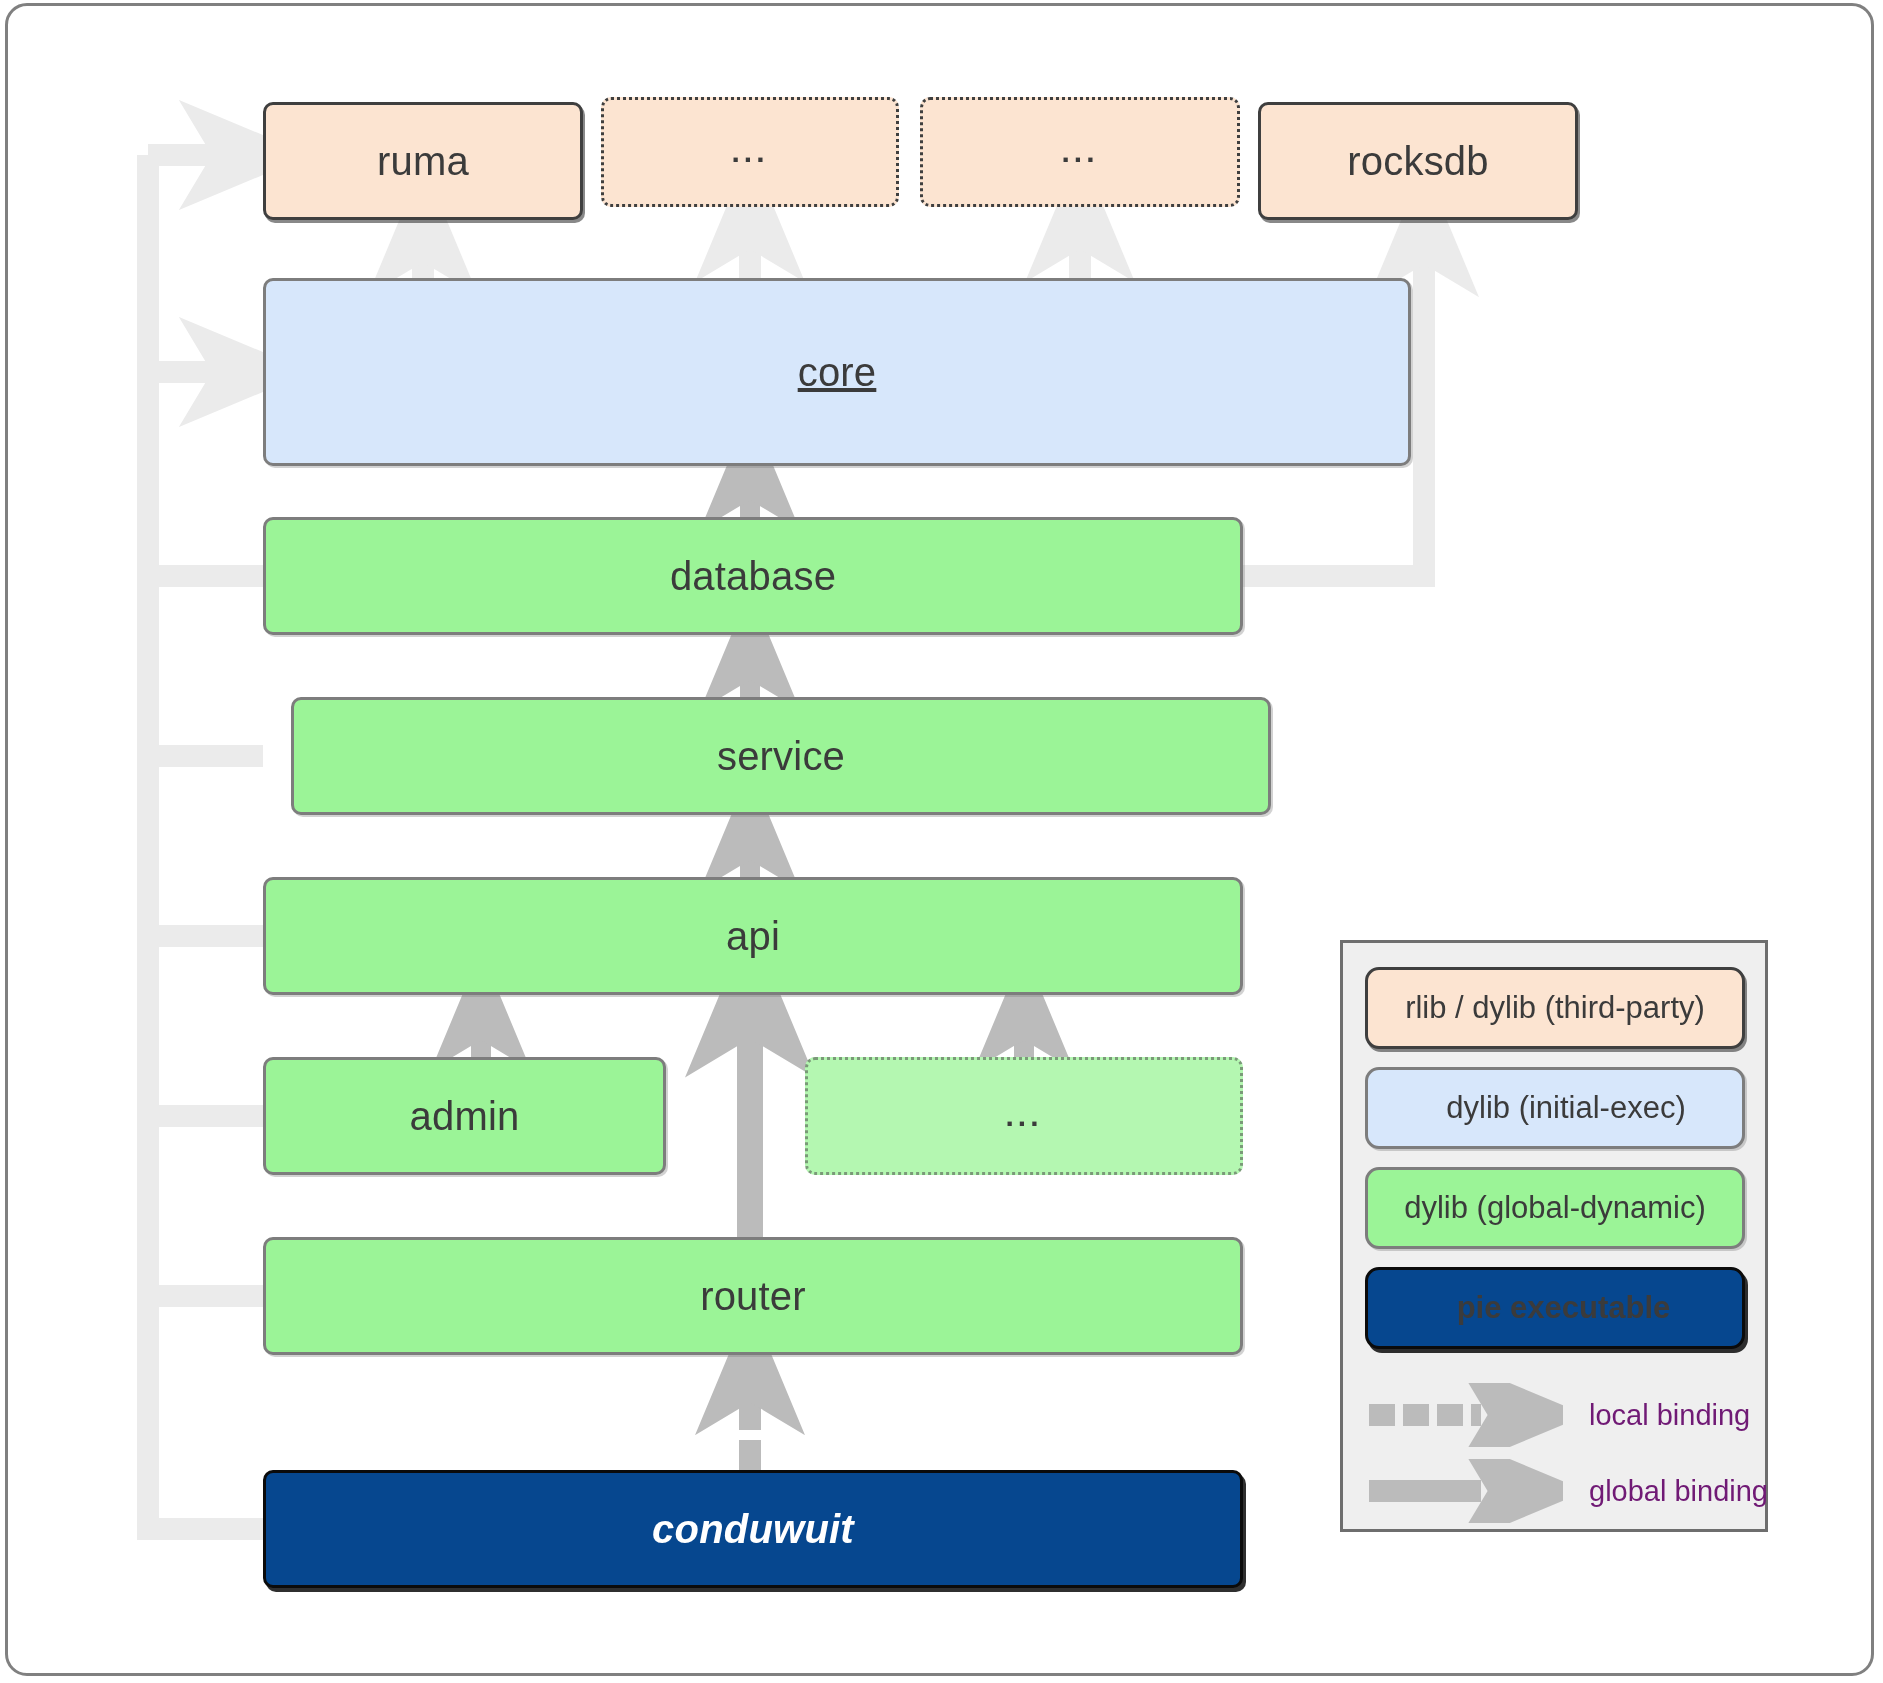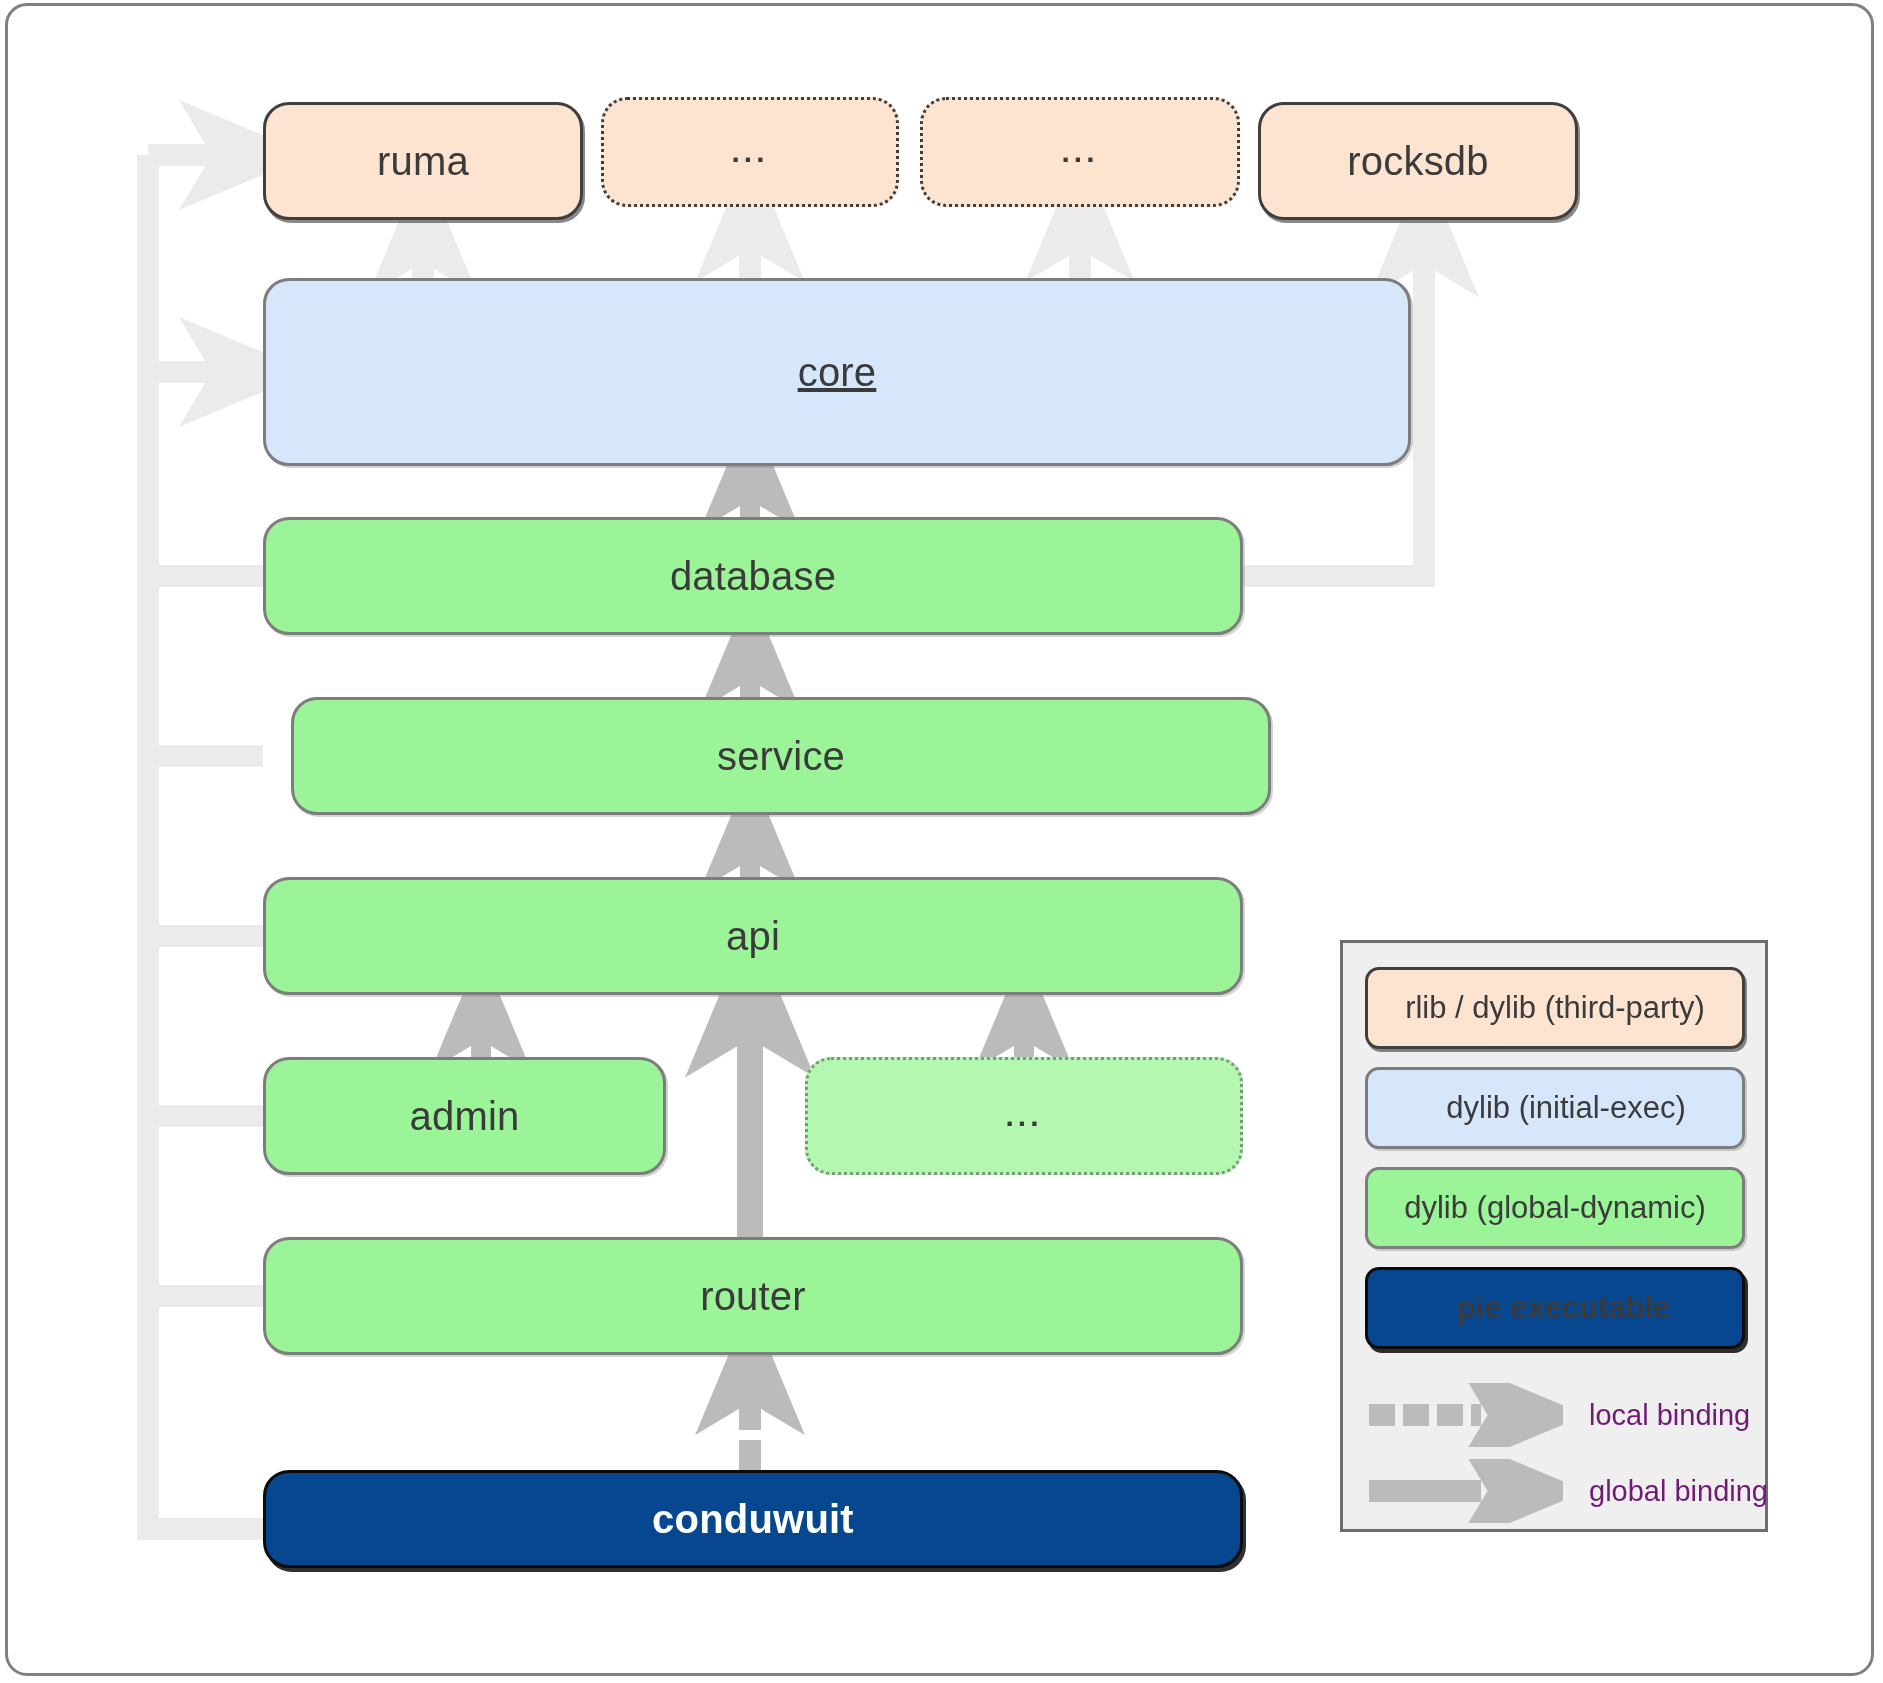--- a/index.html
+++ b/index.html
@@ -9,21 +9,21 @@
   }
   #frame{
     position:absolute;left:5px;top:3px;width:1869px;height:1673px;
     border:3px solid #808080;border-radius:22px;background:#ffffff;
     box-sizing:border-box;
   }
   #canvas{position:absolute;left:0;top:0;width:1883px;height:1683px;}
   .node{
     position:absolute;box-sizing:border-box;
     display:flex;align-items:center;justify-content:center;
-    border-radius:26px;
+    border-radius:10px;
     color:#3b3b3b;
     font-size:40px;
     letter-spacing:0.2px;
     z-index:5;
   }
   .node.dots{font-size:30px;letter-spacing:4px;font-weight:bold;}
   .n-rlib{
     background:#fce4d1;border:3px solid #3f3f3f;
     box-shadow:2px 3px 0 rgba(40,40,40,0.55);
   }
@@ -131,21 +131,21 @@
 <div class="node n-gd" style="left:263px;top:697px;width:980px;height:118px;margin-left:28px;">service</div>
 
 <div class="node n-gd" style="left:263px;top:877px;width:980px;height:118px;">api</div>
 
 <div class="node n-gd" style="left:263px;top:1057px;width:403px;height:118px;">admin</div>
 
 <div class="node n-gd-ghost dots" style="left:805px;top:1057px;width:438px;height:118px;">...</div>
 
 <div class="node n-gd" style="left:263px;top:1237px;width:980px;height:118px;">router</div>
 
-<div class="node n-pie" style="left:263px;top:1470px;width:980px;height:98px;">conduwuit</div>
+<div class="node n-pie" style="left:263px;top:1470px;width:980px;height:118px;font-style:italic;">conduwuit</div>
 
 <div id="legend">
   <div class="lg-box n-rlib" style="top:24px;">rlib / dylib (third-party)</div>
   <div class="lg-box n-ie" style="top:124px;padding-left:22px;">dylib (initial-exec)</div>
   <div class="lg-box n-gd" style="top:224px;">dylib (global-dynamic)</div>
   <div class="lg-box n-pie" style="top:324px;padding-left:17px;">pie executable</div>
 
   <div class="lg-row" style="top:440px;">
     <svg class="lg-arrow" viewBox="0 0 200 64" xmlns="http://www.w3.org/2000/svg">
       <defs>

